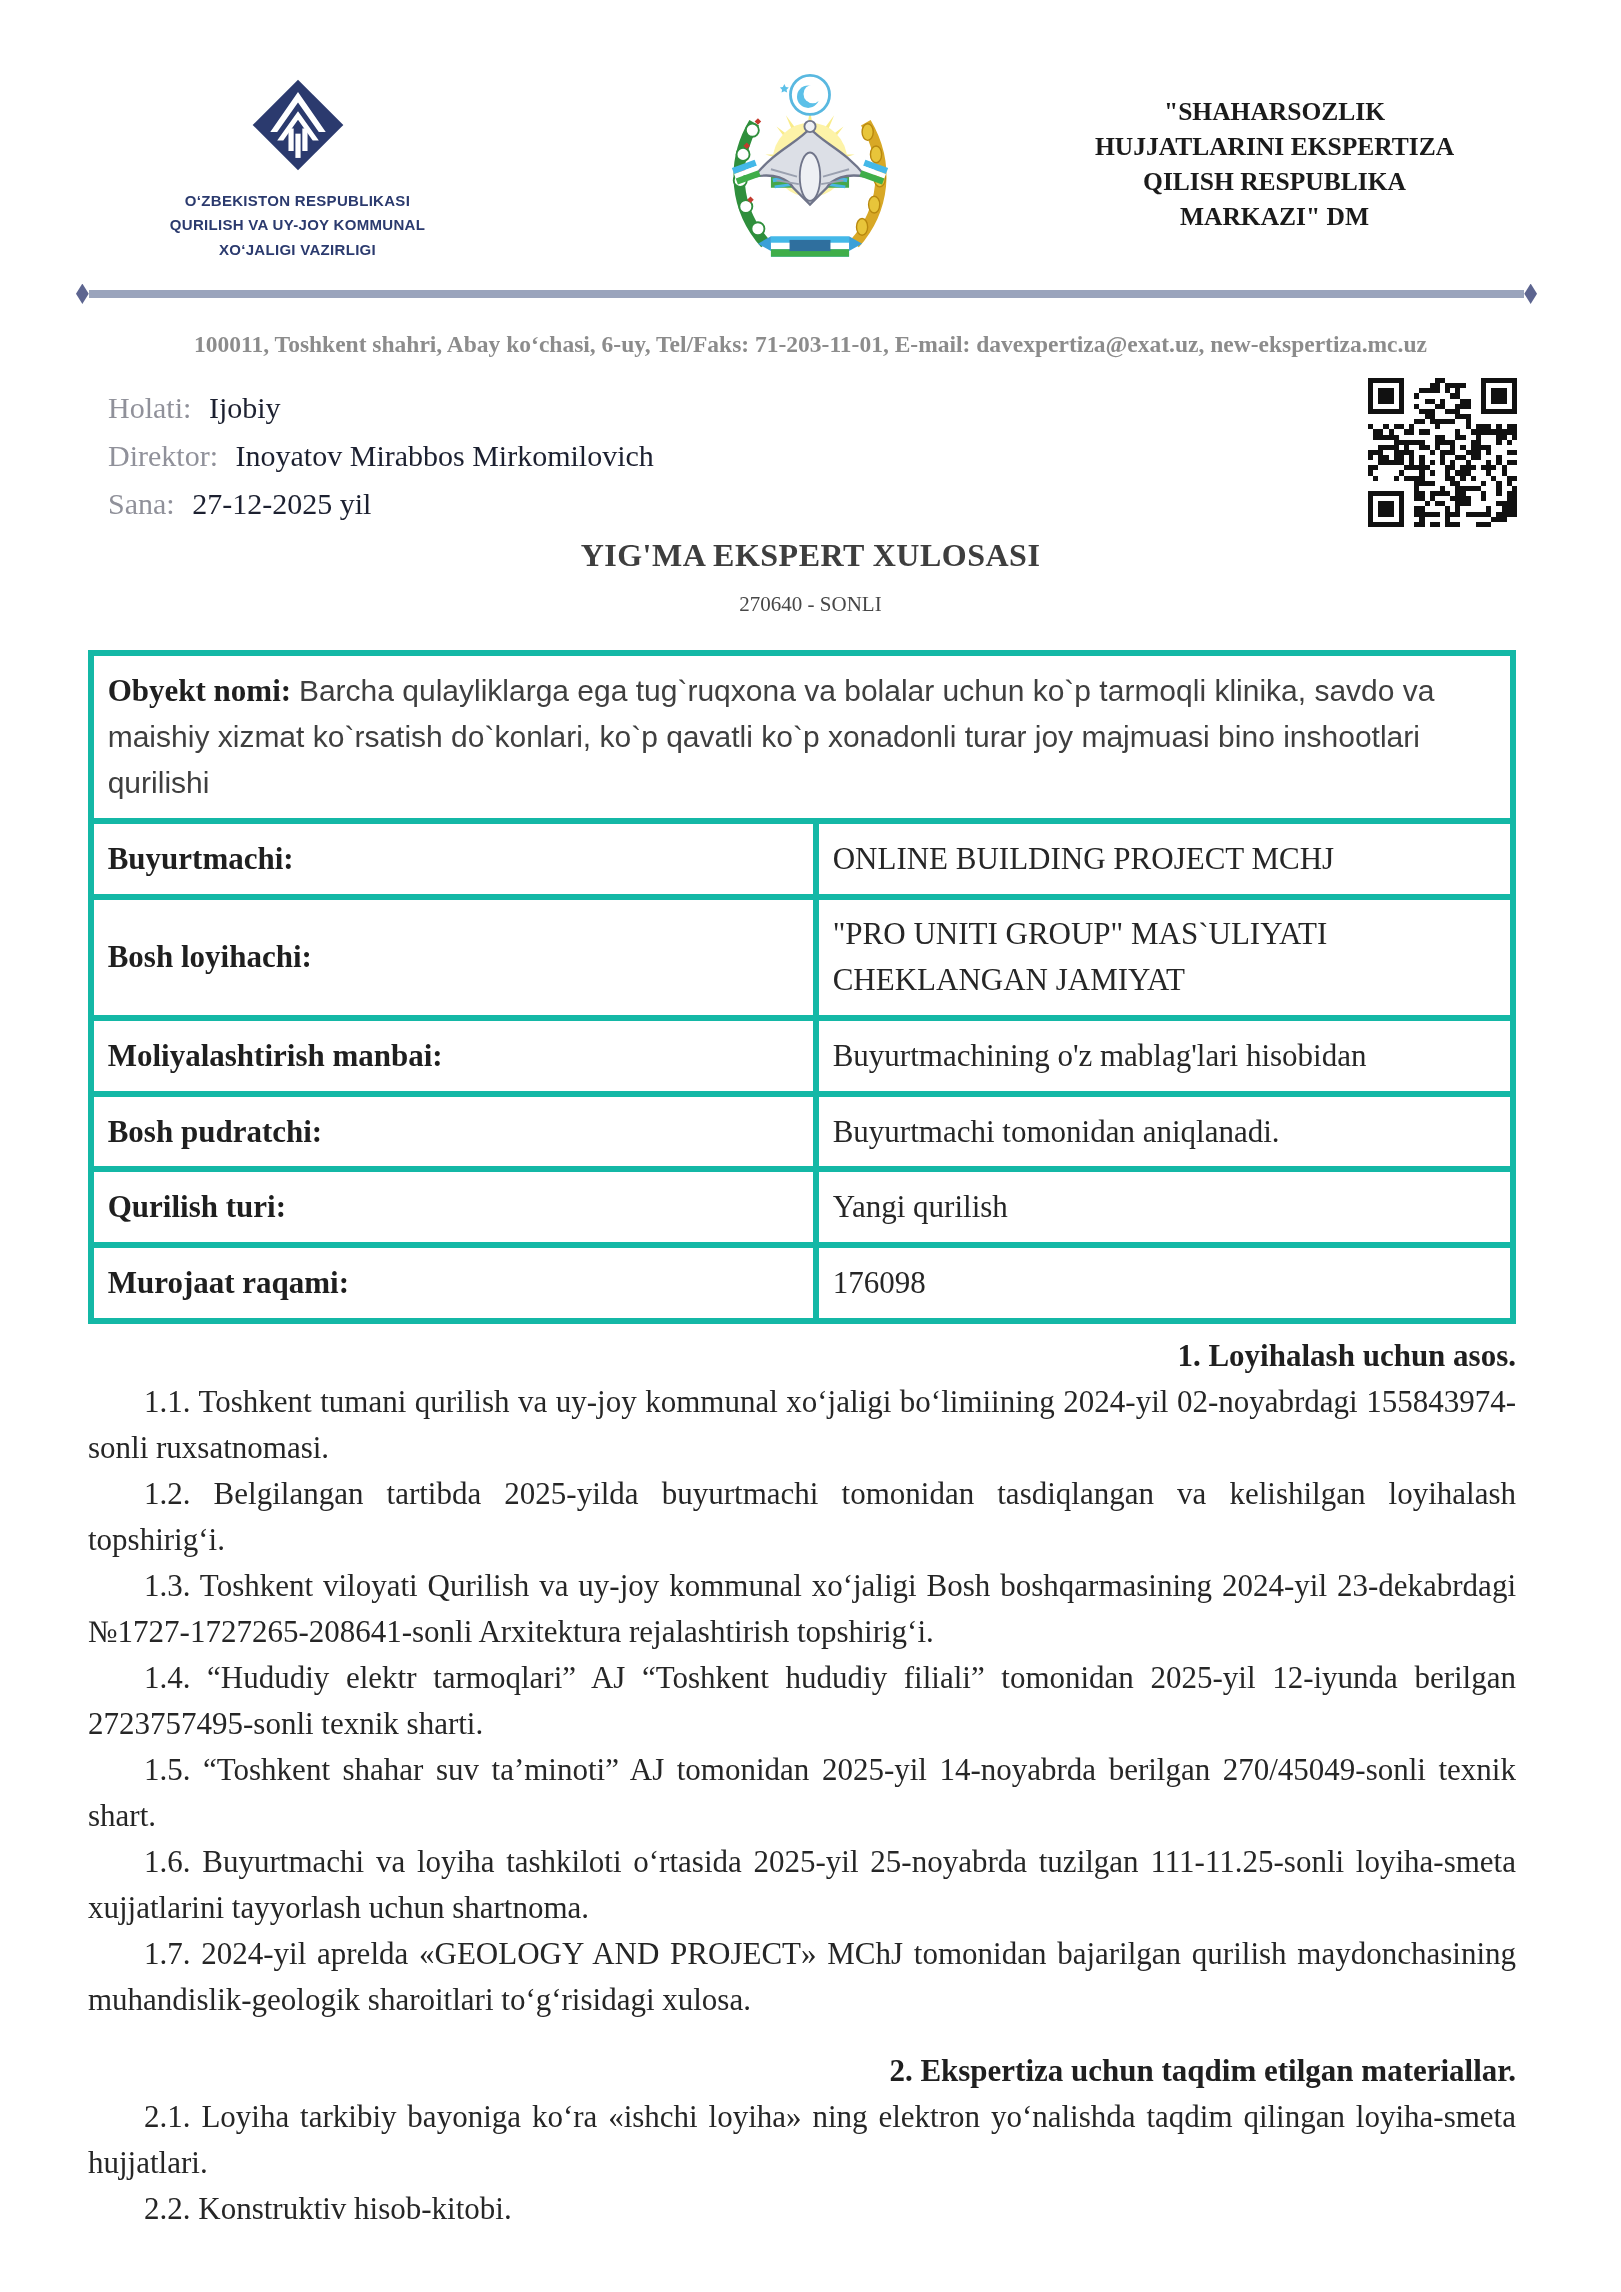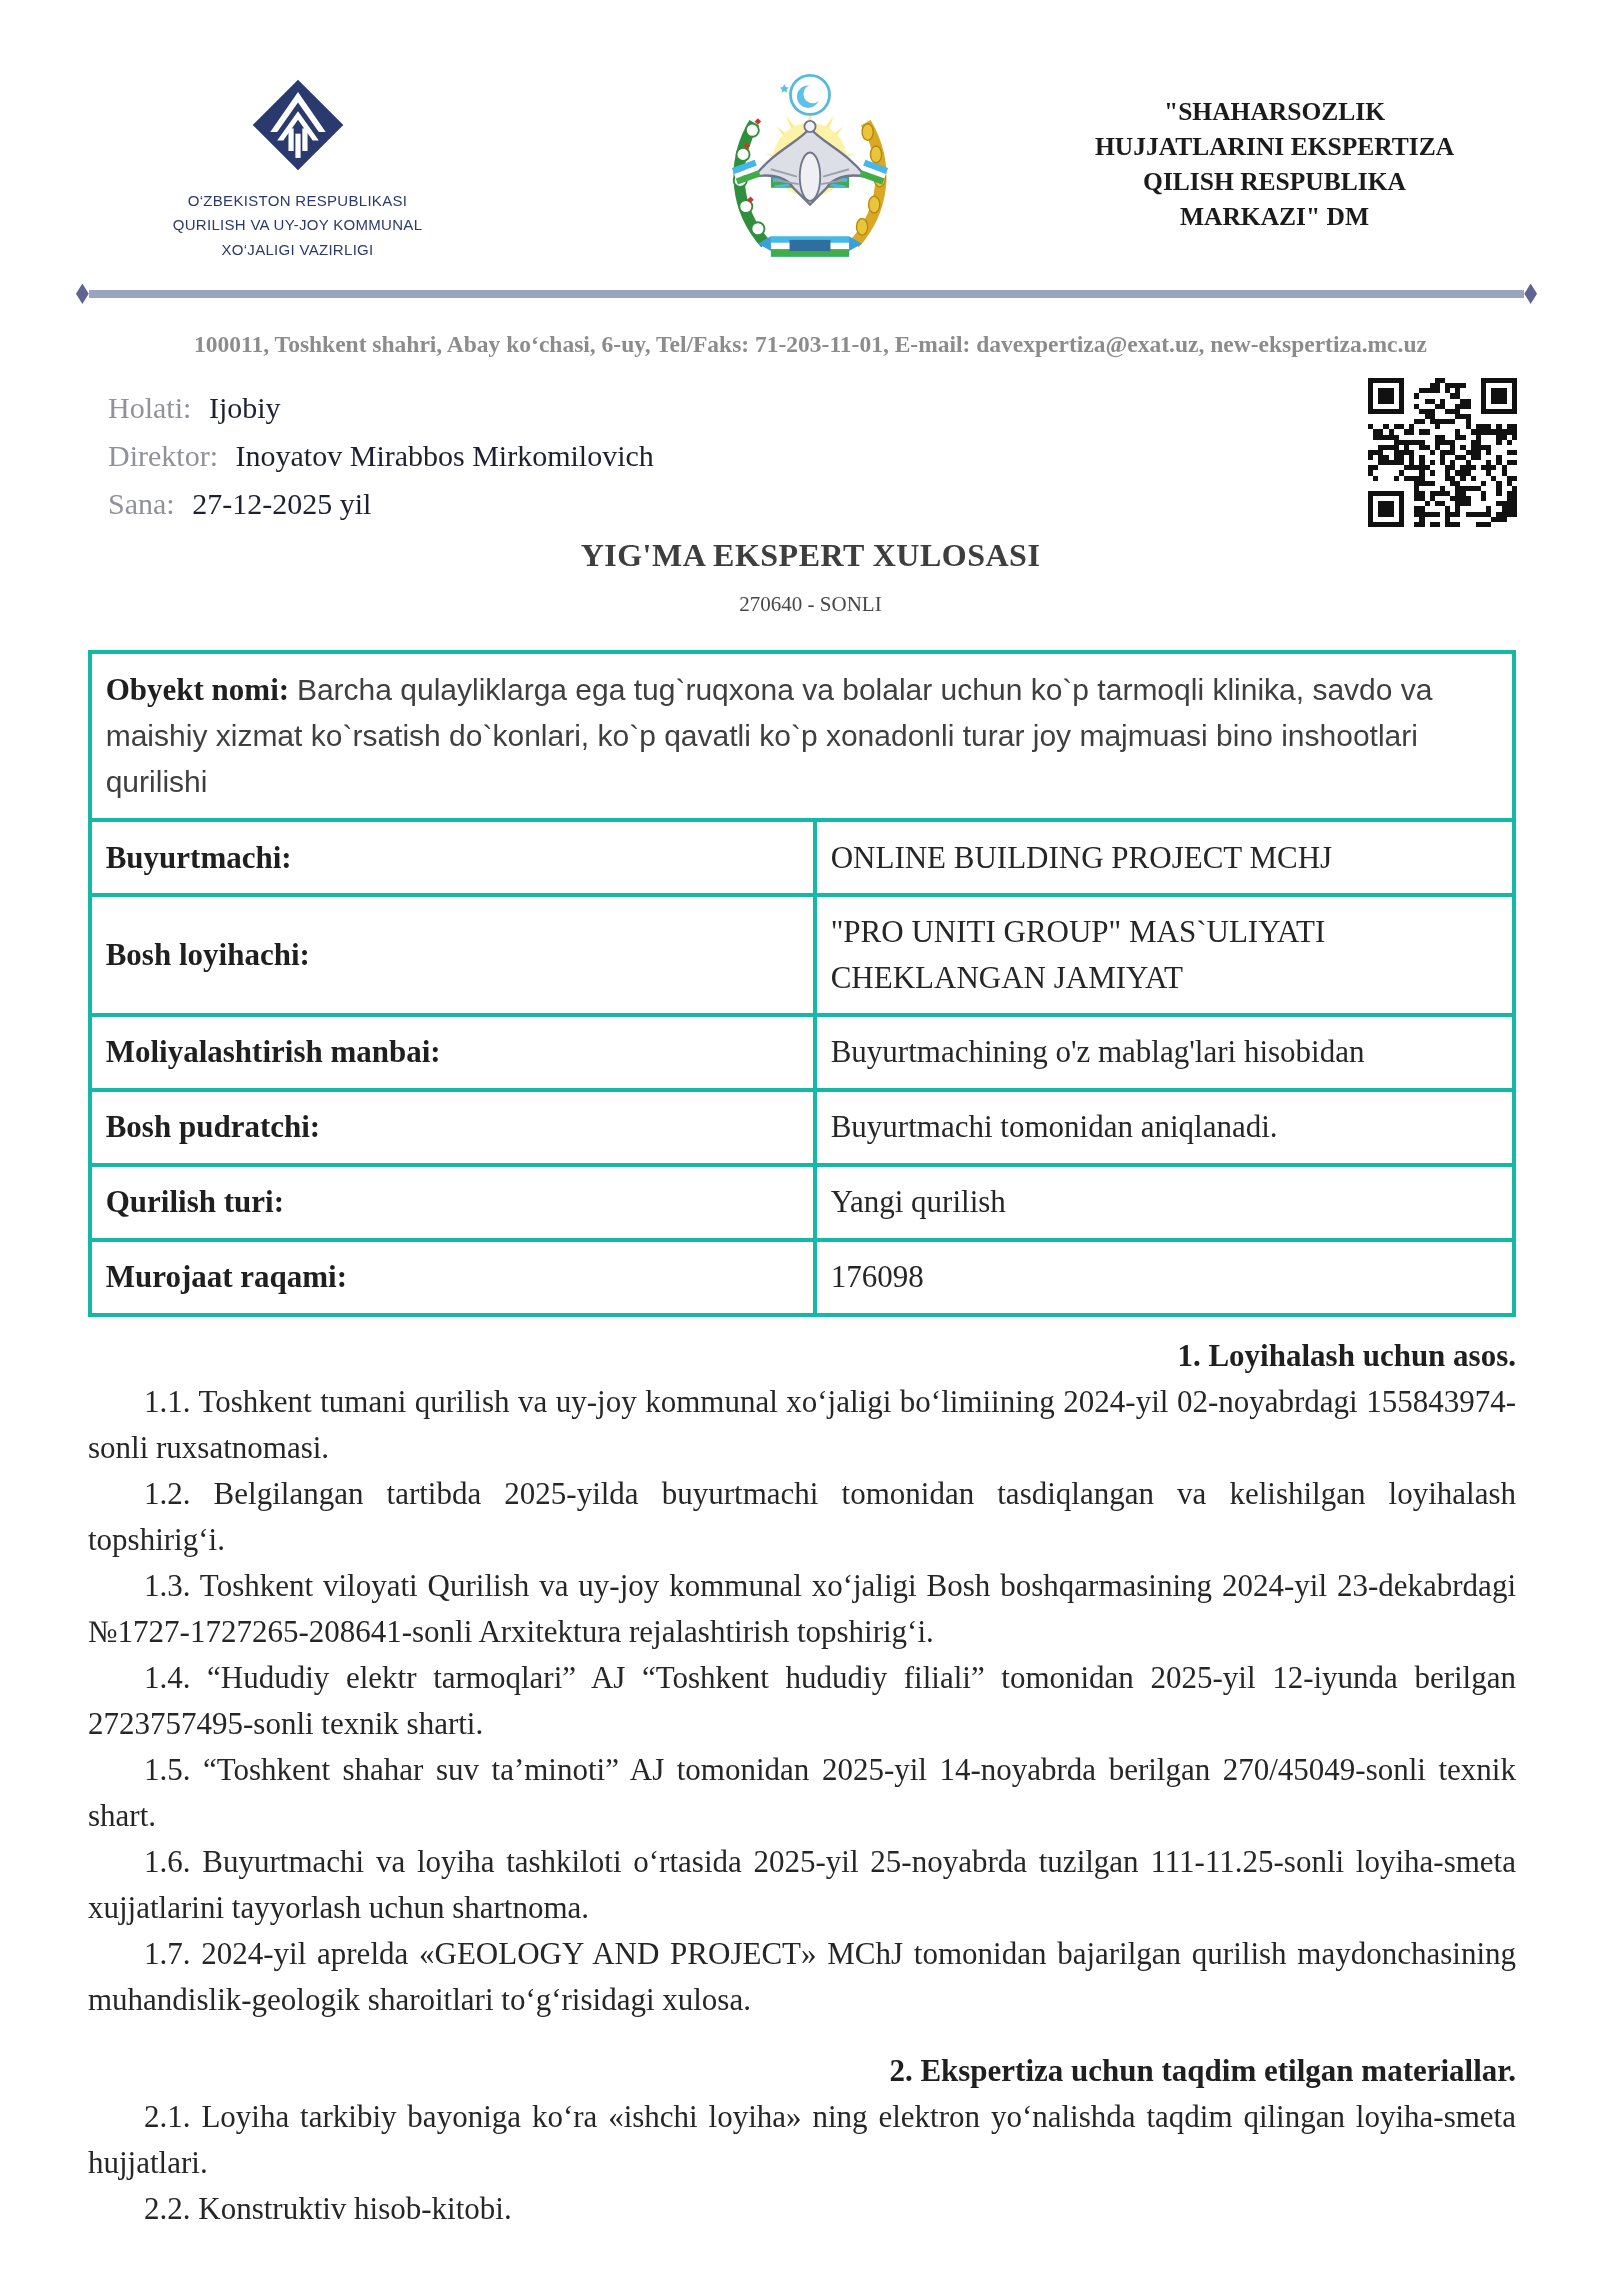--- a/index.html
+++ b/index.html
@@ -3,21 +3,21 @@
 <meta charset="utf-8">
 <style>
   html,body{margin:0;padding:0;background:#fff;}
   .page{position:relative;width:1621px;height:2293px;background:#ffffff;overflow:hidden;
         font-family:"Liberation Serif","DejaVu Serif",serif;color:#2b2b2b;}
 
   
   .logo-left{position:absolute;left:116px;top:73px;width:363px;text-align:center;}
   .logo-left svg{display:block;margin:0 auto;}
   .logo-left .logo-text{margin-top:11.8px;font-family:"Liberation Sans","DejaVu Sans",sans-serif;
-        font-weight:normal;font-size:15px;line-height:24.5px;color:#2b3a6e;letter-spacing:0.3px;}
+        font-weight:bold;font-size:15px;line-height:24.5px;color:#2b3a6e;letter-spacing:0.3px;}
   .emblem{position:absolute;left:717px;top:59px;width:186px;height:214px;}
   .org-right{position:absolute;left:1054px;top:94px;width:441px;text-align:center;
         font-weight:bold;font-size:25.5px;line-height:35px;color:#1b1b1b;}
 
   .divider{position:absolute;top:285px;left:76px;right:84px;display:flex;align-items:center;height:17.6px;}
   .divider .bar{flex:1;height:7.8px;background:#9aa4bc;}
   .divider .dia{width:12.7px;height:20.6px;background:#5d6590;
         clip-path:polygon(50% 0,100% 50%,50% 100%,0 50%);}
 
   .contact{position:absolute;top:331px;left:0;width:100%;text-align:center;
@@ -32,21 +32,21 @@
   .qr svg{width:149px;height:149px;fill:#111;}
 
   .doc-title{position:absolute;top:537px;left:0;width:100%;text-align:center;
         font-weight:bold;font-size:32px;color:#3e3e3e;letter-spacing:0.5px;}
   .doc-subtitle{position:absolute;top:592px;left:0;width:100%;text-align:center;
         font-size:21px;color:#474747;}
 
   
   .info-table{position:absolute;top:650px;left:88px;width:1428px;border-collapse:collapse;
         font-size:31px;color:#262626;}
-  .info-table td{border:4px solid #14b8a6;padding:11.8px 13.7px;vertical-align:middle;line-height:46px;}
+  .info-table td{border:6px solid #14b8a6;padding:11.8px 13.7px;vertical-align:middle;line-height:46px;}
   .info-table .lbl{font-weight:bold;color:#1f1f1f;}
   .info-table .val-sans{font-family:"Liberation Sans","DejaVu Sans",sans-serif;font-size:30px;color:#3f3f3f;}
   .info-table col.c1{width:725px;}
   .row-obj{height:168px;}
   .row-s{height:75px;}
   .row-m{height:99px;margin-top:20px;}
 
   
   .body-text{position:absolute;top:1333px;left:88px;width:1428px;
         font-size:31px;line-height:46px;color:#262626;}

